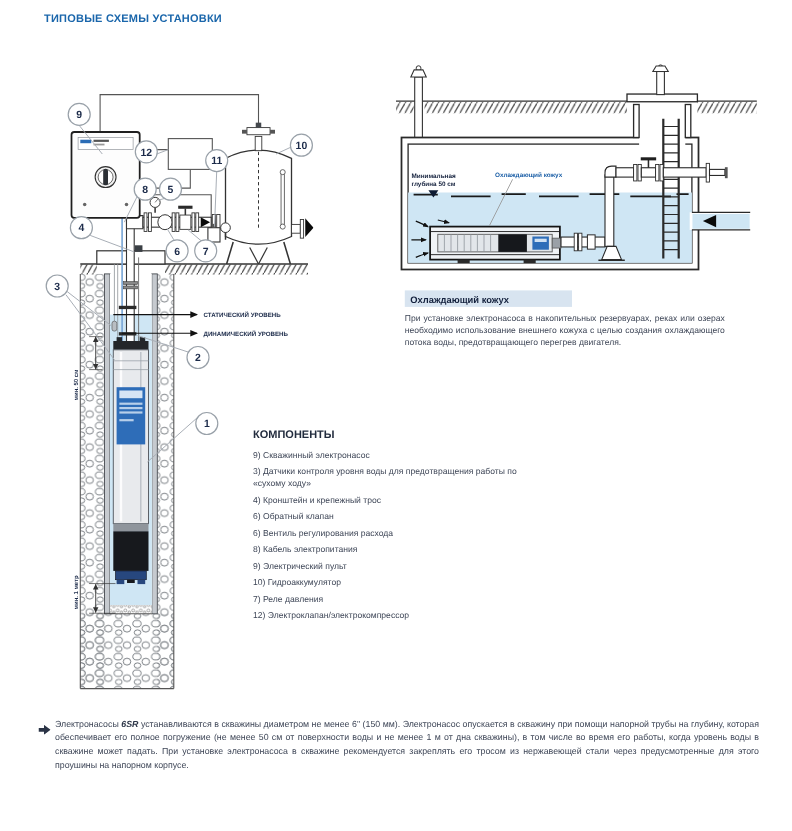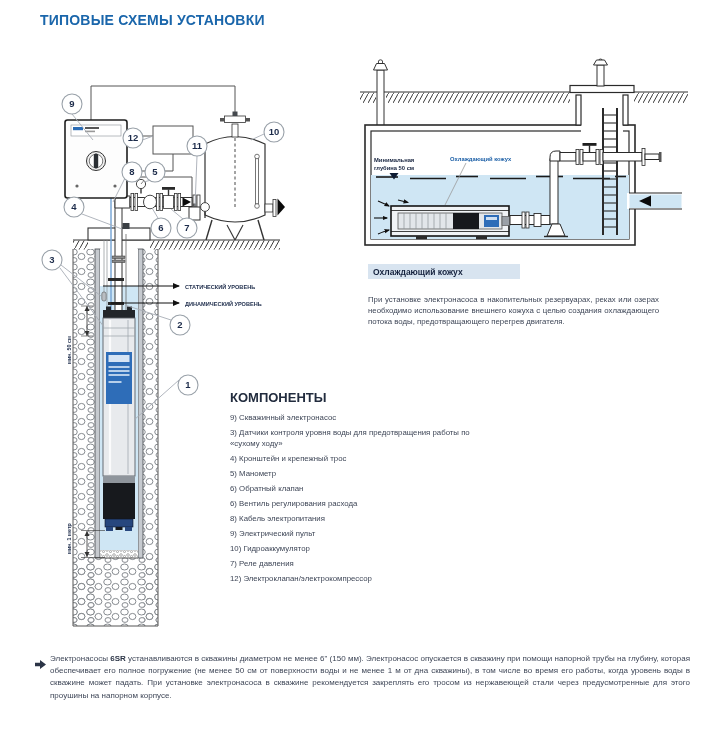--- a/index.html
+++ b/index.html
@@ -1,32 +1,32 @@
 <!DOCTYPE html>
 <html><head>
 <meta charset="utf-8">
 <style>
   html,body{margin:0;padding:0;background:#fff;}
   .page{position:relative;width:720px;height:755px;background:#ffffff;
         font-family:"Liberation Sans",sans-serif;overflow:hidden;}
-  .title{position:absolute;left:40px;top:12px;font-size:14px;font-weight:bold;
+  .title{position:absolute;left:40px;top:12px;font-size:10px;font-weight:bold;
          color:#1a66ab;letter-spacing:.2px;}
   .svg-left{position:absolute;left:35px;top:68px;}
   .svg-right{position:absolute;left:358px;top:58px;}
   .cooling{position:absolute;left:368px;top:264px;width:291px;}
   .cooling-header{display:block;width:152px;background:#d8e4f0;color:#14213d;
         font-size:8.5px;font-weight:bold;padding:3px 5px 2px 5px;box-sizing:border-box;}
-  .cooling-body{margin-top:15px;font-size:7.8px;line-height:11px;text-align:justify;color:#3e4657;}
+  .cooling-body{margin-top:5px;font-size:7.8px;line-height:11px;text-align:justify;color:#3e4657;}
   .components{position:absolute;left:230px;top:390px;width:258px;}
-  .comp-heading{font-size:13px;font-weight:bold;color:#222c3e;margin:0 0 8px 0;}
+  .comp-heading{font-size:10px;font-weight:bold;color:#222c3e;margin:0 0 8px 0;}
   .comp-item{font-size:7.8px;line-height:10.5px;color:#3e4657;margin-bottom:4.6px;}
   .footer{position:absolute;left:35px;top:653px;width:655px;display:flex;}
   .footer-bullet{flex:0 0 15px;padding-top:2px;}
   .footer-text{font-size:8px;line-height:12.2px;text-align:justify;color:#3e4657;}
-  .footer-text b{color:#2b3446;}
+  .footer-text b{color:#2b3446;font-style:italic;}
   svg text{font-family:"Liberation Sans",sans-serif;}
   .lvl-label{font-size:5.6px;font-weight:bold;fill:#1c2b4a;}
   .dim-label{font-size:5.4px;font-weight:bold;fill:#1c2b4a;}
   .rlabel{font-size:5.8px;font-weight:bold;fill:#14213d;}
   .rlabel-blue{font-size:5.8px;font-weight:bold;fill:#1a5ea6;}
   .callout circle{fill:#fff;stroke:#99a1a9;stroke-width:1.1;}
   .callout text{font-size:9.5px;font-weight:bold;fill:#1c2b4a;text-anchor:middle;}
   .leader{stroke:#a7adb5;stroke-width:.9;fill:none;}
   .wire{stroke:#555;stroke-width:1;fill:none;}
   .pipe{fill:#fff;stroke:#333;stroke-width:1;}
@@ -445,21 +445,20 @@
   <div class="cooling">
     <span class="cooling-header">Охлаждающий кожух</span>
     <div class="cooling-body">При установке электронасоса в накопительных резервуарах, реках или озерах необходимо использование внешнего кожуха с целью создания охлаждающего потока воды, предотвращающего перегрев двигателя.</div>
   </div>
 
   <div class="components">
     <div class="comp-heading">КОМПОНЕНТЫ</div>
     <div class="comp-item">9) Скважинный электронасос</div>
     <div class="comp-item">3) Датчики контроля уровня воды для предотвращения работы по «сухому ходу»</div>
     <div class="comp-item">4) Кронштейн и крепежный трос</div>
-    <div class="comp-item">5) Манометр</div>
     <div class="comp-item">6) Обратный клапан</div>
     <div class="comp-item">6) Вентиль регулирования расхода</div>
     <div class="comp-item">8) Кабель электропитания</div>
     <div class="comp-item">9) Электрический пульт</div>
     <div class="comp-item">10) Гидроаккумулятор</div>
     <div class="comp-item">7) Реле давления</div>
     <div class="comp-item">12) Электроклапан/электрокомпрессор</div>
   </div>
 
   <div class="footer">

